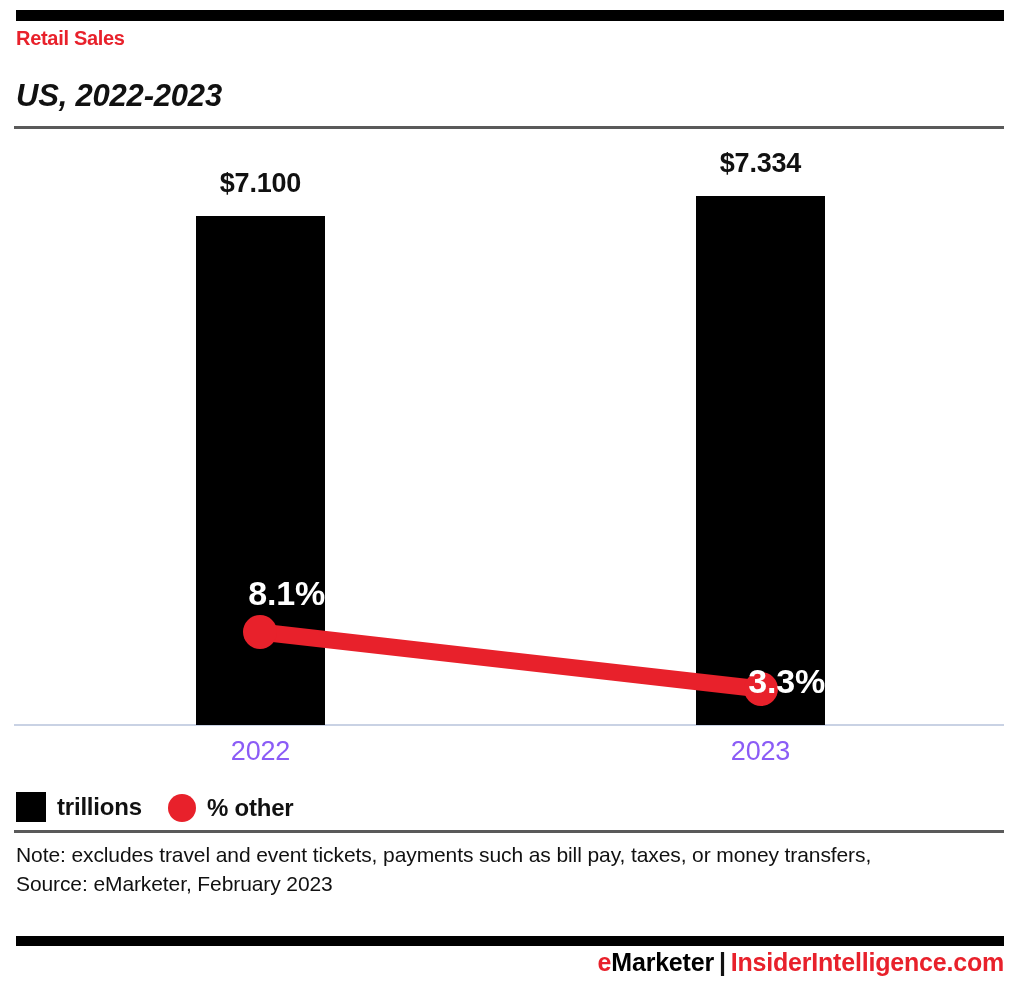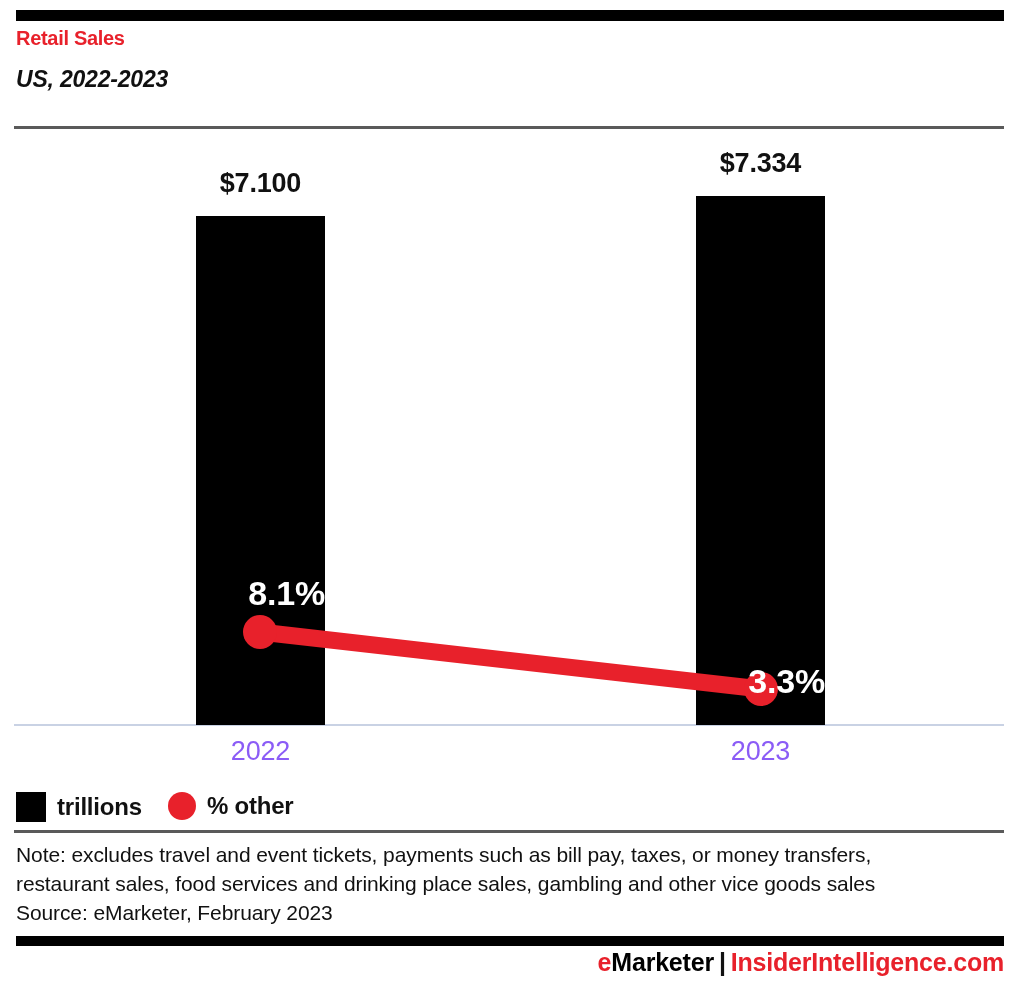--- a/index.html
+++ b/index.html
@@ -34,22 +34,22 @@
     top: 28px;
     font-size: 20px;
     font-weight: bold;
     color: #E8212B;
     letter-spacing: -0.3px;
     line-height: 1;
   }
   .subtitle {
     position: absolute;
     left: 16px;
-    top: 68px;
-    font-size: 23px;
+    top: 80px;
+    font-size: 31px;
     font-style: italic;
     font-weight: bold;
     color: #111111;
     letter-spacing: -0.2px;
     line-height: 1;
   }
   .header-rule {
     position: absolute;
     left: 14px;
     top: 126px;
@@ -114,21 +114,21 @@
     height: 984px;
     pointer-events: none;
   }
 
   
   .legend {
     position: absolute;
     left: 16px;
     top: 792px;
     display: flex;
-    align-items: flex-start;
+    align-items: flex-end;
     gap: 26px;
   }
   .legend-item {
     display: flex;
     align-items: center;
     gap: 11px;
   }
   .swatch-square {
     width: 30px;
     height: 30px;
@@ -234,21 +234,20 @@
     </div>
     <div class="legend-item">
       <span class="swatch-circle"></span>
       <span class="legend-label">% other</span>
     </div>
   </div>
 
   <div class="note-rule"></div>
   <div class="notes">
     <div class="note-line">Note: excludes travel and event tickets, payments such as bill pay, taxes, or money transfers,</div>
-    <div class="note-line">restaurant sales, food services and drinking place sales, gambling and other vice goods sales</div>
     <div class="note-line">Source: eMarketer, February 2023</div>
   </div>
 
   <div class="footer-rule"></div>
   <div class="footer-brand">
     <span class="brand-e">e</span><span class="brand-marketer">Marketer</span><span class="brand-sep">|</span><span class="brand-site">InsiderIntelligence.com</span>
   </div>
 
 </div>
 

